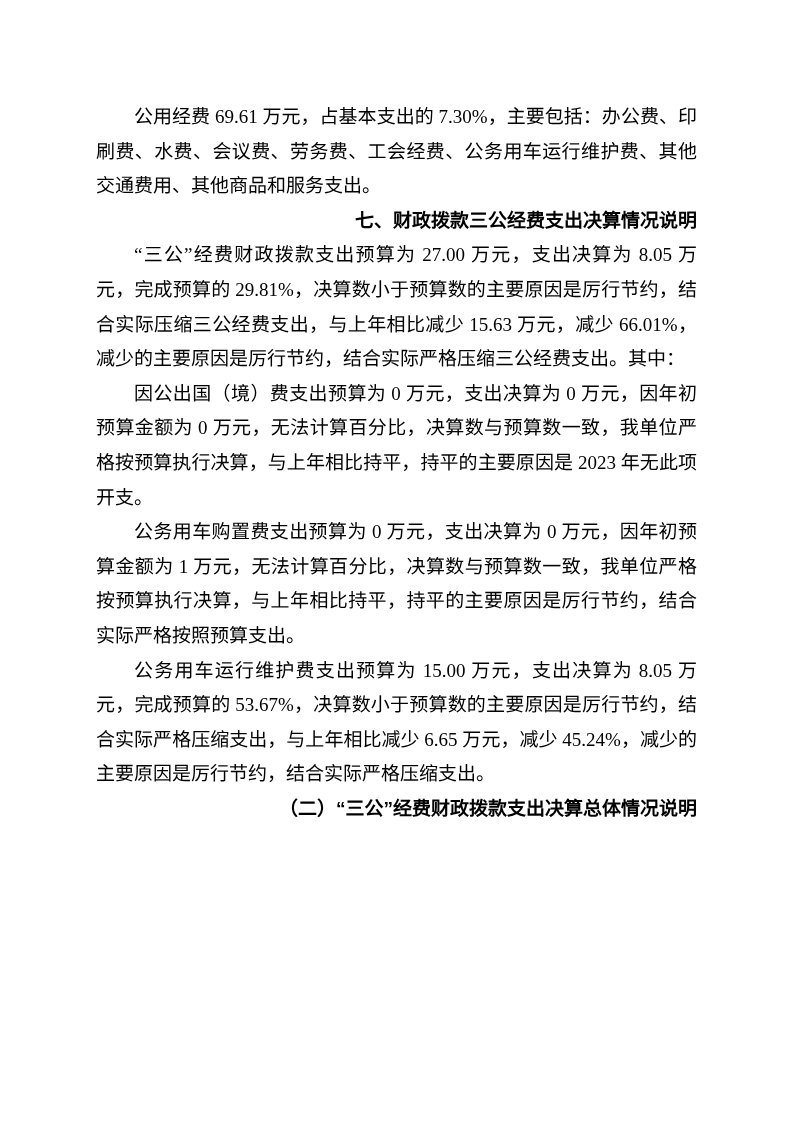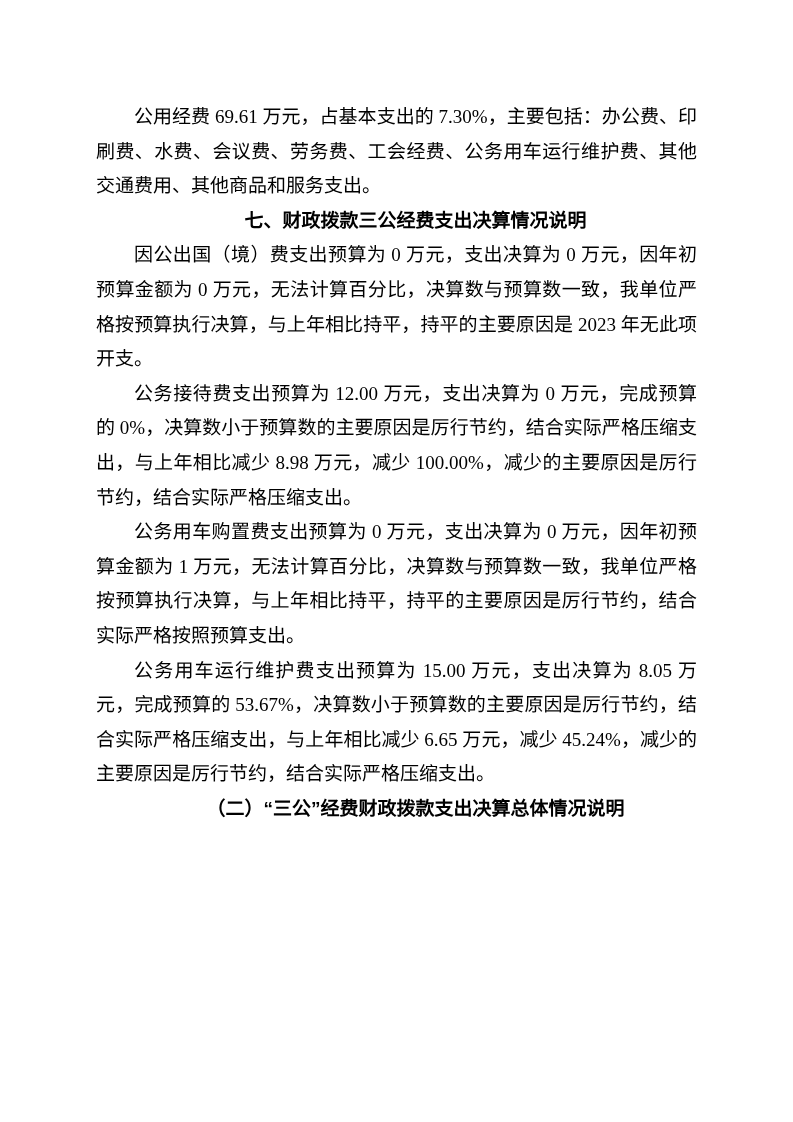--- a/index.html
+++ b/index.html
@@ -29,42 +29,42 @@
     padding: 0;
     text-indent: 2em;
     text-align: justify;
     text-justify: inter-ideograph;
     word-break: break-all;
   }
   .heading {
     margin: 0;
     padding: 0;
     text-indent: 2em;
-    text-align: center;
+    text-align: right;
     font-family: "Liberation Sans", "DejaVu Sans", sans-serif;
     font-weight: 700;
     font-size: 19px;
     line-height: 34.6px;
   }
 </style>
 </head>
 <body>
 
 <div class="page">
   <div class="content">
 
     <p class="para">公用经费 69.61 万元，占基本支出的 7.30%，主要包括：办公费、印刷费、水费、会议费、劳务费、工会经费、公务用车运行维护费、其他交通费用、其他商品和服务支出。</p>
 
     <h2 class="heading">七、财政拨款三公经费支出决算情况说明</h2>
 
 
+    <p class="para">“三公”经费财政拨款支出预算为 27.00 万元，支出决算为 8.05 万元，完成预算的 29.81%，决算数小于预算数的主要原因是厉行节约，结合实际压缩三公经费支出，与上年相比减少 15.63 万元，减少 66.01%，减少的主要原因是厉行节约，结合实际严格压缩三公经费支出。其中：</p>
 
     <p class="para">因公出国（境）费支出预算为 0 万元，支出决算为 0 万元，因年初预算金额为 0 万元，无法计算百分比，决算数与预算数一致，我单位严格按预算执行决算，与上年相比持平，持平的主要原因是 2023 年无此项开支。</p>
 
-    <p class="para">公务接待费支出预算为 12.00 万元，支出决算为 0 万元，完成预算的 0%，决算数小于预算数的主要原因是厉行节约，结合实际严格压缩支出，与上年相比减少 8.98 万元，减少 100.00%，减少的主要原因是厉行节约，结合实际严格压缩支出。</p>
 
     <p class="para">公务用车购置费支出预算为 0 万元，支出决算为 0 万元，因年初预算金额为 1 万元，无法计算百分比，决算数与预算数一致，我单位严格按预算执行决算，与上年相比持平，持平的主要原因是厉行节约，结合实际严格按照预算支出。</p>
 
     <p class="para">公务用车运行维护费支出预算为 15.00 万元，支出决算为 8.05 万元，完成预算的 53.67%，决算数小于预算数的主要原因是厉行节约，结合实际严格压缩支出，与上年相比减少 6.65 万元，减少 45.24%，减少的主要原因是厉行节约，结合实际严格压缩支出。</p>
 
     <h3 class="heading">（二）“三公”经费财政拨款支出决算总体情况说明</h3>
 
   </div>
 </div>
 

